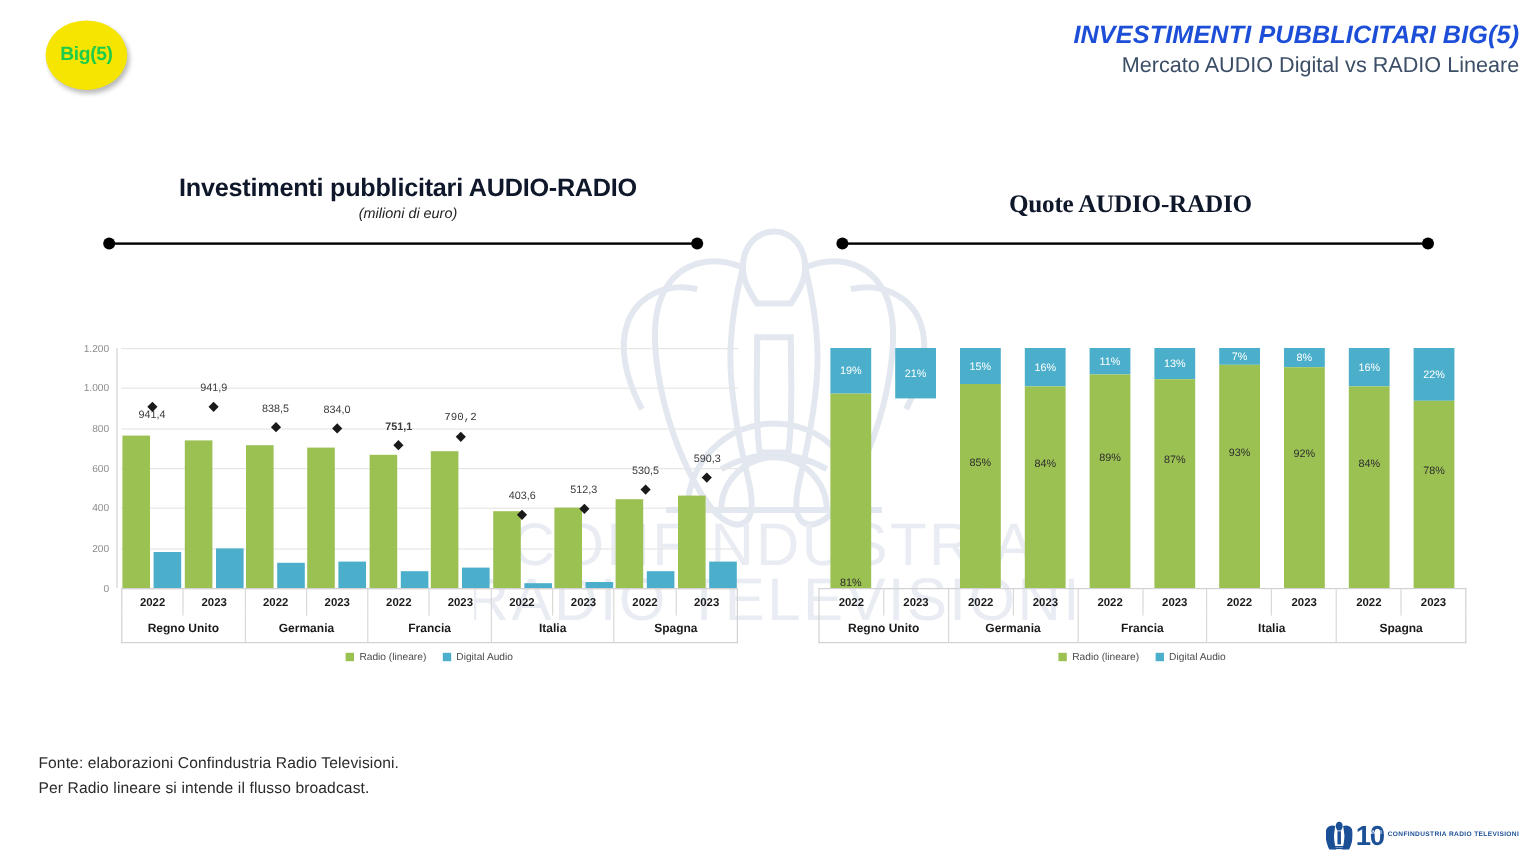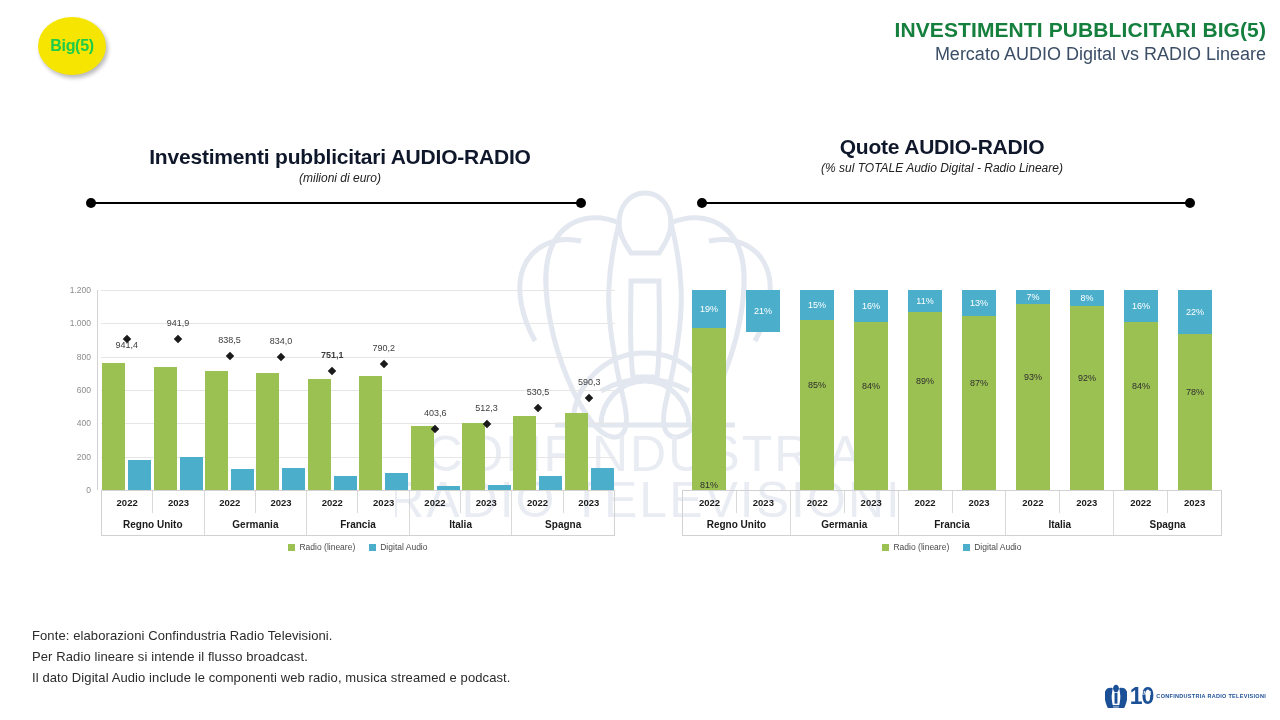--- a/index.html
+++ b/index.html
@@ -44,35 +44,36 @@
   
   #header {
     position: absolute;
     right: 14px; top: 18px;
     text-align: right;
     z-index: 5;
   }
   #header-title {
     font-size: 21px;
     font-weight: bold;
-    color: #15803d;
+    color: #1d4ed8;
     letter-spacing: 0.1px;
     line-height: 1.15;
+    font-style: italic;
   }
   #header-subtitle {
     font-size: 18px;
     color: #3B4E66;
     line-height: 1.3;
     margin-top: 1px;
   }
 
   
   .section-head { position: absolute; z-index: 4; text-align: center; }
   #section-left  { left: 60px;  top: 145px; width: 560px; }
-  #section-right { left: 672px; top: 135px; width: 540px; }
+  #section-right { left: 672px; top: 158px; width: 540px; font-family: Liberation Serif, serif; }
   .section-title { font-size: 21px; font-weight: bold; color: #0f172a; letter-spacing: -0.2px; }
   .section-sub   { font-size: 12px; font-style: italic; color: #222; margin-top: 2px; }
 
   .rule { position: absolute; height: 10px; z-index: 4; }
   #rule-left  { left: 86px;  top: 198px; width: 500px; }
   #rule-right { left: 697px; top: 198px; width: 498px; }
   .rule .line { position: absolute; left: 5px; right: 5px; top: 4px; height: 1.6px; background: #000; }
   .rule .dot  { position: absolute; top: 0px; width: 10px; height: 10px; border-radius: 50%; background: #000; }
   .rule .dot.start { left: 0; }
   .rule .dot.end   { right: 0; }
@@ -235,21 +236,20 @@
   <div class="section-sub">(milioni di euro)</div>
 </div>
 <div id="rule-left" class="rule">
   <div class="dot start"></div>
   <div class="line"></div>
   <div class="dot end"></div>
 </div>
 
 <div id="section-right" class="section-head">
   <div class="section-title">Quote AUDIO-RADIO</div>
-  <div class="section-sub">(% sul TOTALE Audio Digital - Radio Lineare)</div>
 </div>
 <div id="rule-right" class="rule">
   <div class="dot start"></div>
   <div class="line"></div>
   <div class="dot end"></div>
 </div>
 
 <div id="chart-left" class="chart">
   <div class="plot">
     <div class="yaxis" id="left-yaxis">
@@ -311,21 +311,21 @@
           </div>
           <div class="marker" style="top: 74.8167px;"></div>
           <div class="mlabel" style="top: 59.8167px; font-weight: bold;">751,1</div>
         </div>
         <div class="slot">
           <div class="grp">
             <div class="bar green" style="height: 114.5px;"></div>
             <div class="bar blue" style="height: 17.1667px;"></div>
           </div>
           <div class="marker" style="top: 68.3px;"></div>
-          <div class="mlabel" style="top: 53.3px;">790,2</div>
+          <div class="mlabel" style="top: 53.3px; font-family: Liberation Mono, monospace;">790,2</div>
         </div>
         <div class="slot">
           <div class="grp">
             <div class="bar green" style="height: 63.6667px;"></div>
             <div class="bar blue" style="height: 3.66667px;"></div>
           </div>
           <div class="marker" style="top: 132.733px;"></div>
           <div class="mlabel" style="top: 117.733px;">403,6</div>
         </div>
         <div class="slot">
@@ -514,21 +514,20 @@
         <span class="legend-swatch blue"></span>
         <span class="legend-label">Digital Audio</span>
       </div>
     </div>
   </div>
 </div>
 
 <div id="footnote">
   <div>Fonte: elaborazioni Confindustria Radio Televisioni.</div>
   <div>Per Radio lineare si intende il flusso broadcast.</div>
-  <div>Il dato Digital Audio include le componenti web radio, musica streamed e podcast.</div>
 </div>
 
 <div id="logo">
   <svg id="logo-eagle" viewBox="0 0 60 66">
     <g fill="#1B4F96">
       <path d="M30 2 c-5 0 -8 5 -8 10 c0 4 2 7 4 10 l8 0 c2 -3 4 -6 4 -10 c0 -5 -3 -10 -8 -10 z"></path>
       <path d="M21 12 c-7 -3 -15 -1 -19 5 c-5 7 -4 18 -2 27 c2 11 7 23 13 31 c3 4 7 6 9 4 c3 -2 2 -7 1 -12 c-3 -11 -5 -24 -5 -34 c1 -8 2 -15 3 -21 z"></path>
       <path d="M39 12 c7 -3 15 -1 19 5 c5 7 4 18 2 27 c-2 11 -7 23 -13 31 c-3 4 -7 6 -9 4 c-3 -2 -2 -7 -1 -12 c3 -11 5 -24 5 -34 c-1 -8 -2 -15 -3 -21 z"></path>
       <rect x="26" y="24" width="8" height="30"></rect>
       <path d="M14 58 l32 0 l0 3 l-32 0 z"></path>

